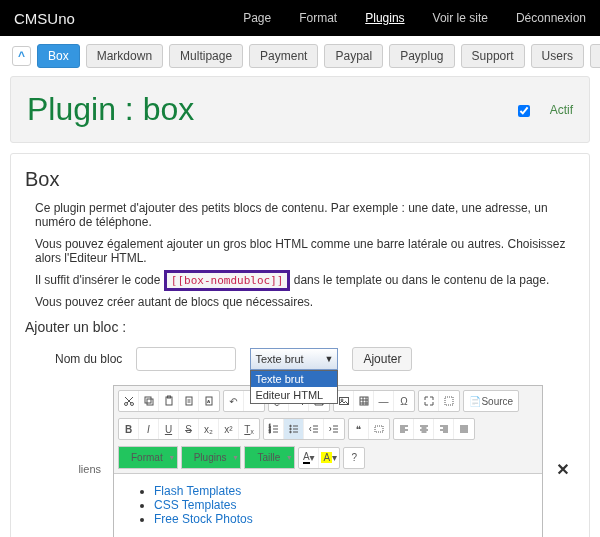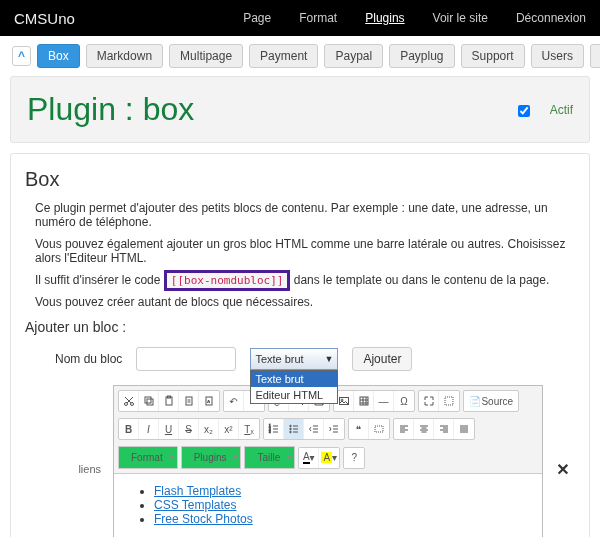--- a/index.html
+++ b/index.html
@@ -37,21 +37,21 @@
 .ckeditor{border:1px solid #bcbcbc;background:#fff;height:168px;display:flex;flex-direction:column}
 .cktb{background:#f3f3f3;border-bottom:1px solid #ccc;padding:4px;display:flex;flex-wrap:wrap;gap:3px;align-items:center}
 .ckgrp{display:flex;border:1px solid #ccc;background:#fff;border-radius:2px}
 .ckbtn{width:20px;height:20px;display:flex;align-items:center;justify-content:center;font-size:10px;color:#555;cursor:pointer;border-right:1px solid #eee;font-family:Arial}
 .ckbtn:last-child{border-right:none}
 .ckbtn svg{width:12px;height:12px}
 .ckcombo{border:1px solid #ccc;background:#22c55e;height:23px;font-size:10px;padding:0 14px 0 12px;display:flex;align-items:center;position:relative;min-width:48px;color:#555}
 .ckcombo::after{content:"▾";position:absolute;right:3px;font-size:8px;color:#888}
 .ckcontent{flex:1;padding:10px 16px;overflow:auto;font-size:12px}
 .ckcontent ul{padding-left:24px}
-.ckcontent a{color:#1a73c9;text-decoration:underline}
+.ckcontent a{color:#1a73c9;}
 .del{font-size:16px;font-weight:bold;cursor:pointer;text-align:center}
 .chk{width:12px;height:12px}
 </style>
 </head>
 <body>
 
 <div class="topbar">
   <span class="brand">CMSUno</span>
   <div class="topnav">
     <a>Page</a>

